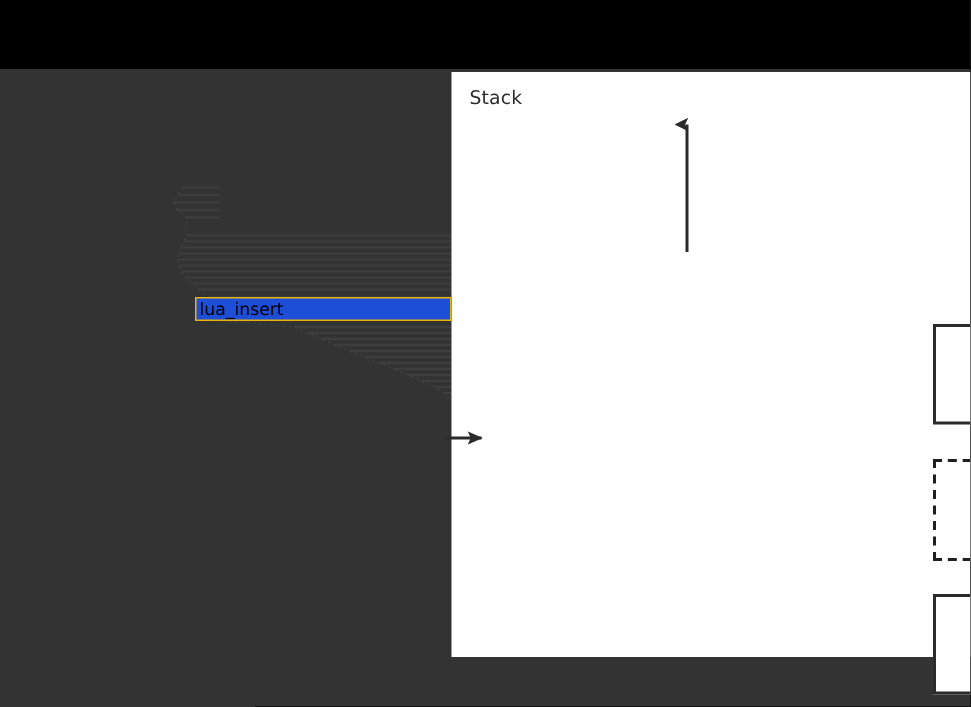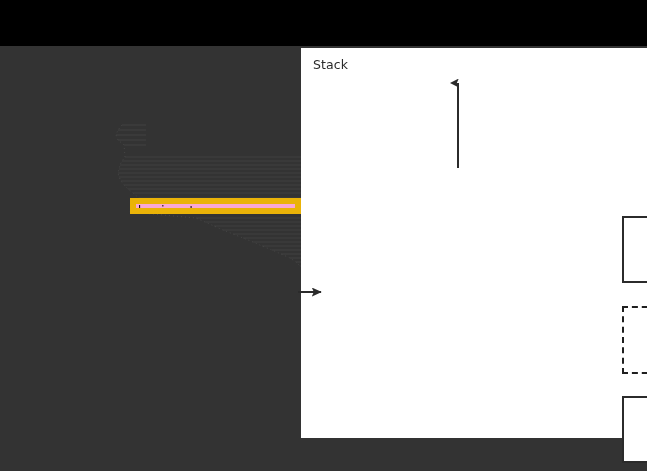--- a/index.html
+++ b/index.html
@@ -99,22 +99,22 @@
     letter-spacing: 0.15px;
   }
 
   
   #lua-insert-label {
     position: absolute;
     left: 130px;
     top: 198px;
     width: 171px;
     height: 16px;
-    background: #f9a8d4;
-    border: 6px solid #eab308;
+    background: #1d4ed8;
+    border: 1px solid #eab308;
     box-sizing: border-box;
     font-size: 11.5px;
     color: #000000;
     line-height: 14px;
     padding-left: 2px;
     white-space: nowrap;
     overflow: hidden;
   }
 
   

